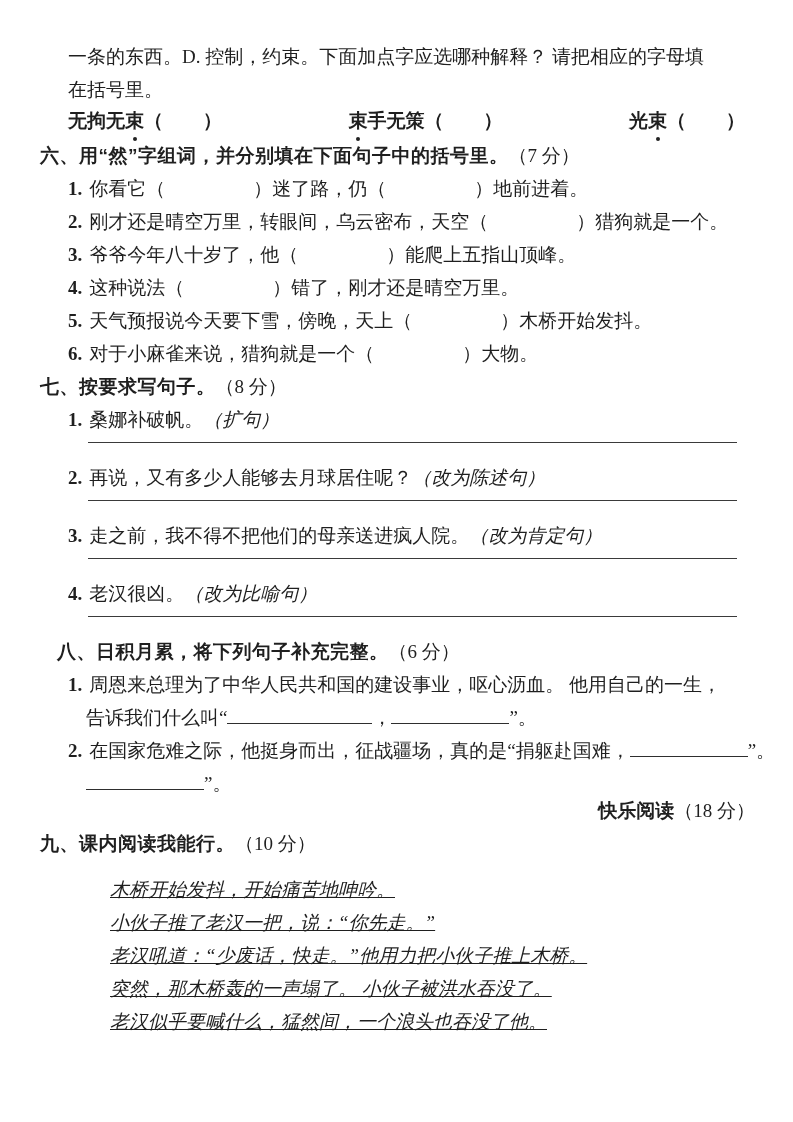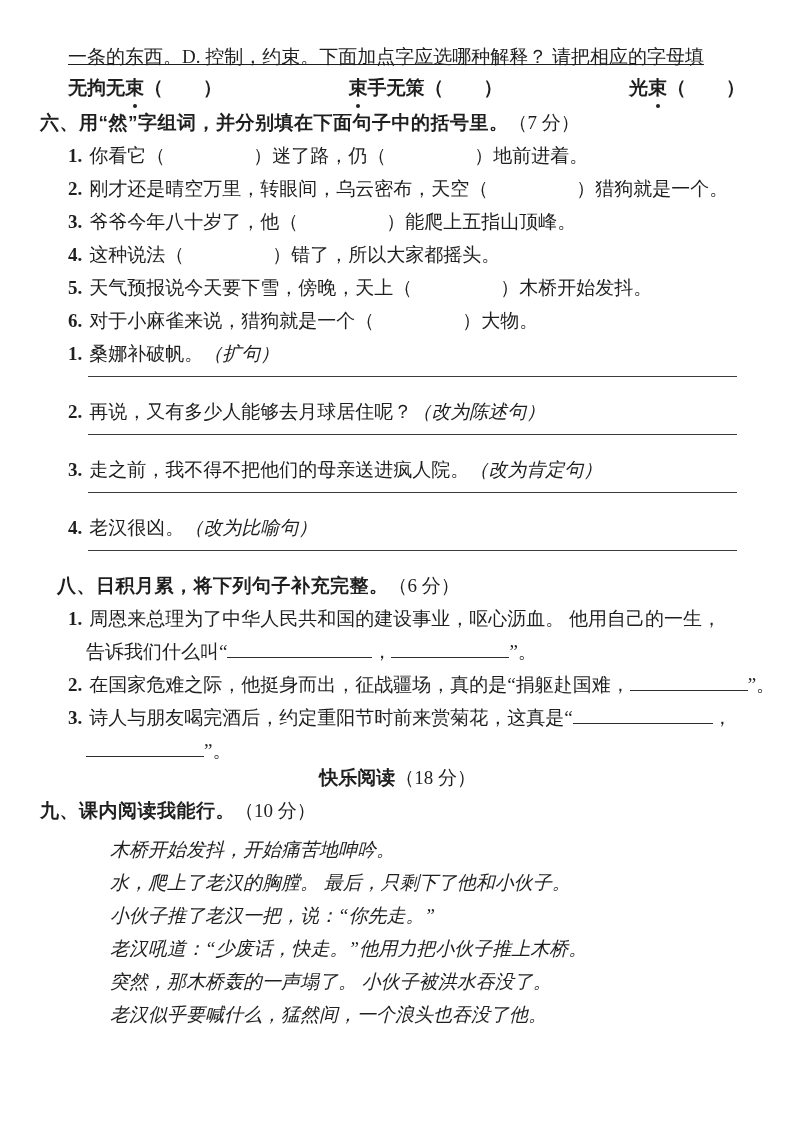--- a/index.html
+++ b/index.html
@@ -11,21 +11,21 @@
     font-size:19px;
     overflow:hidden;
   }
   .page{
     width:793px;height:1122px;
     padding:40px 38px 0 40px;
     box-sizing:border-box;
     position:relative;
   }
   .line{line-height:33px;white-space:nowrap;}
-  .indent{margin-left:28px;text-decoration:underline;}
+  .indent{margin-left:28px;}
   .bracket-row{
     display:flex;justify-content:space-between;
     margin-left:28px;margin-right:10px;
     line-height:30px;height:33px;white-space:nowrap;font-weight:bold;
   }
   .section-title{
     font-family:"Liberation Sans","DejaVu Sans",sans-serif;
     font-weight:700;
     line-height:33px;white-space:nowrap;
     letter-spacing:.5px;
@@ -48,38 +48,39 @@
     border-bottom:1.6px solid #2e2e2e;
     height:1em;vertical-align:baseline;
   }
   .dot-under{position:relative;display:inline-block;}
   .dot-under::after{
     content:'';position:absolute;width:4px;height:4px;
     background:#222;border-radius:50%;
     left:50%;bottom:-5px;transform:translateX(-50%);
   }
   .reading-banner{
-    text-align:center;line-height:33px;margin-top:-6px;
+    text-align:right;line-height:33px;margin-top:-6px;
     font-family:"Liberation Sans","DejaVu Sans",sans-serif;
     font-weight:700;white-space:nowrap;
   }
-  .passage{margin-top:6px;}
+  .passage{margin-top:13px;text-decoration:underline;}
   .passage .p-line{
     margin-left:70px;line-height:33px;white-space:nowrap;
     font-style:italic;
   }
   .q-note{font-style:italic;}
 </style>
 </head>
 <body>
 
 <div class="page">
 
   <div>
     <div class="line indent">一条的东西。D. 控制，约束。下面加点字应选哪种解释？ 请把相应的字母填</div>
+    <div class="line indent">在括号里。</div>
     <div class="bracket-row">
       <span><span>无拘无</span><span class="dot-under">束</span><span>（</span><span class="bracket-gap" style="width: 40px;"></span><span>）</span></span>
       <span><span class="dot-under">束</span><span>手无策（</span><span class="bracket-gap" style="width: 40px;"></span><span>）</span></span>
       <span><span>光</span><span class="dot-under">束</span><span>（</span><span class="bracket-gap" style="width: 40px;"></span><span>）</span></span>
     </div>
   </div>
 
   <div>
     <div class="section-title">
       <span>六、用“然”字组词，并分别填在下面句子中的括号里。</span><span class="score">（7 分）</span>
@@ -87,31 +88,34 @@
     <div class="item">
       <span class="num">1.</span><span><span>你看它（</span><span class="bracket-gap" style="width: 88px;"></span><span>）迷了路，仍（</span><span class="bracket-gap" style="width: 88px;"></span><span>）地前进着。</span></span>
     </div>
     <div class="item">
       <span class="num">2.</span><span><span>刚才还是晴空万里，转眼间，乌云密布，天空（</span><span class="bracket-gap" style="width: 88px;"></span><span>）猎狗就是一个。</span></span>
     </div>
     <div class="item">
       <span class="num">3.</span><span><span>爷爷今年八十岁了，他（</span><span class="bracket-gap" style="width: 88px;"></span><span>）能爬上五指山顶峰。</span></span>
     </div>
     <div class="item">
-      <span class="num">4.</span><span><span>这种说法（</span><span class="bracket-gap" style="width: 88px;"></span><span>）错了，所以大家都摇头。</span></span>
+      <span class="num">4.</span><span><span>这种说法（</span><span class="bracket-gap" style="width: 88px;"></span><span>）错了，刚才还是晴空万里。</span></span>
     </div>
     <div class="item">
       <span class="num">5.</span><span><span>天气预报说今天要下雪，傍晚，天上（</span><span class="bracket-gap" style="width: 88px;"></span><span>）木桥开始发抖。</span></span>
     </div>
     <div class="item">
       <span class="num">6.</span><span><span>对于小麻雀来说，猎狗就是一个（</span><span class="bracket-gap" style="width: 88px;"></span><span>）大物。</span></span>
     </div>
   </div>
 
   <div>
+    <div class="section-title">
+      <span>七、按要求写句子。</span><span class="score">（8 分）</span>
+    </div>
     <div class="item">
       <span class="num">1.</span><span>桑娜补破帆。</span><span class="q-note">（扩句）</span>
     </div>
     <div class="answer-line"></div>
     <div class="item">
       <span class="num">2.</span><span>再说，又有多少人能够去月球居住呢？</span><span class="q-note">（改为陈述句）</span>
     </div>
     <div class="answer-line"></div>
     <div class="item">
       <span class="num">3.</span><span>走之前，我不得不把他们的母亲送进疯人院。</span><span class="q-note">（改为肯定句）</span>
@@ -127,37 +131,33 @@
     <div class="section-title s8-title">
       <span>八、日积月累，将下列句子补充完整。</span><span class="score">（6 分）</span>
     </div>
     <div class="item">
       <span class="num">1.</span><span><span>周恩来总理为了中华人民共和国的建设事业，呕心沥血。 他用自己的一生，</span></span>
     </div>
     <div class="cont"><span>告诉我们什么叫“</span><span class="blank-line" style="width: 145px;"></span><span>，</span><span class="blank-line" style="width: 118px;"></span><span>”。</span></div>
     <div class="item">
       <span class="num">2.</span><span><span>在国家危难之际，他挺身而出，征战疆场，真的是“捐躯赴国难，</span><span class="blank-line" style="width: 118px;"></span><span>”。</span></span>
     </div>
-    <div class="item">
-      <span class="num">3.</span><span><span>诗人与朋友喝完酒后，约定重阳节时前来赏菊花，这真是“</span><span class="blank-line" style="width: 140px;"></span><span>，</span></span>
-    </div>
     <div class="cont"><span class="blank-line" style="width: 118px;"></span><span>”。</span></div>
   </div>
 
   <div class="reading-banner">
     <span>快乐阅读</span><span class="score">（18 分）</span>
   </div>
 
   <div>
     <div class="section-title">
       <span>九、课内阅读我能行。</span><span class="score">（10 分）</span>
     </div>
     <div class="passage">
       <div class="p-line">木桥开始发抖，开始痛苦地呻吟。</div>
-      <div class="p-line">水，爬上了老汉的胸膛。 最后，只剩下了他和小伙子。</div>
       <div class="p-line">小伙子推了老汉一把，说：“你先走。”</div>
       <div class="p-line">老汉吼道：“少废话，快走。”他用力把小伙子推上木桥。</div>
       <div class="p-line">突然，那木桥轰的一声塌了。 小伙子被洪水吞没了。</div>
       <div class="p-line">老汉似乎要喊什么，猛然间，一个浪头也吞没了他。</div>
     </div>
   </div>
 
 </div>
 
 </body></html>

